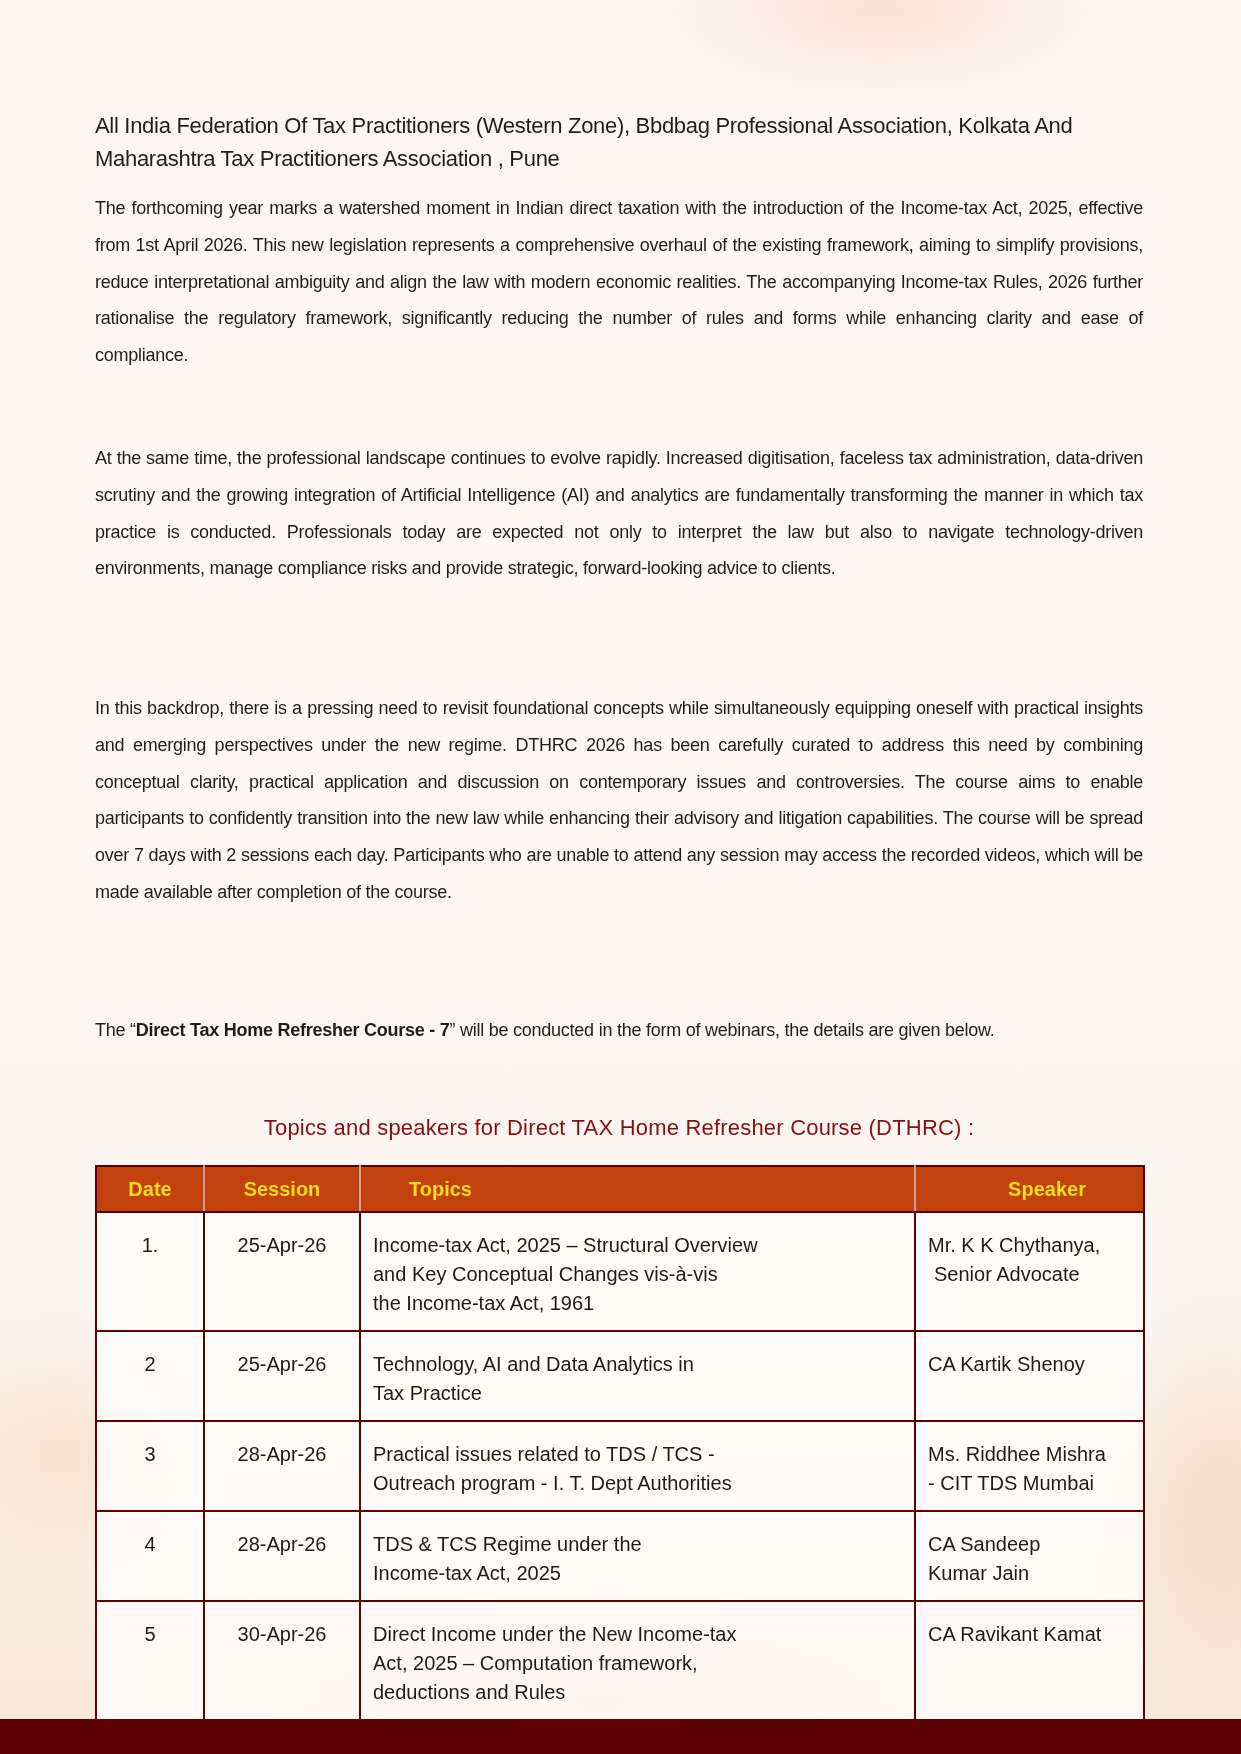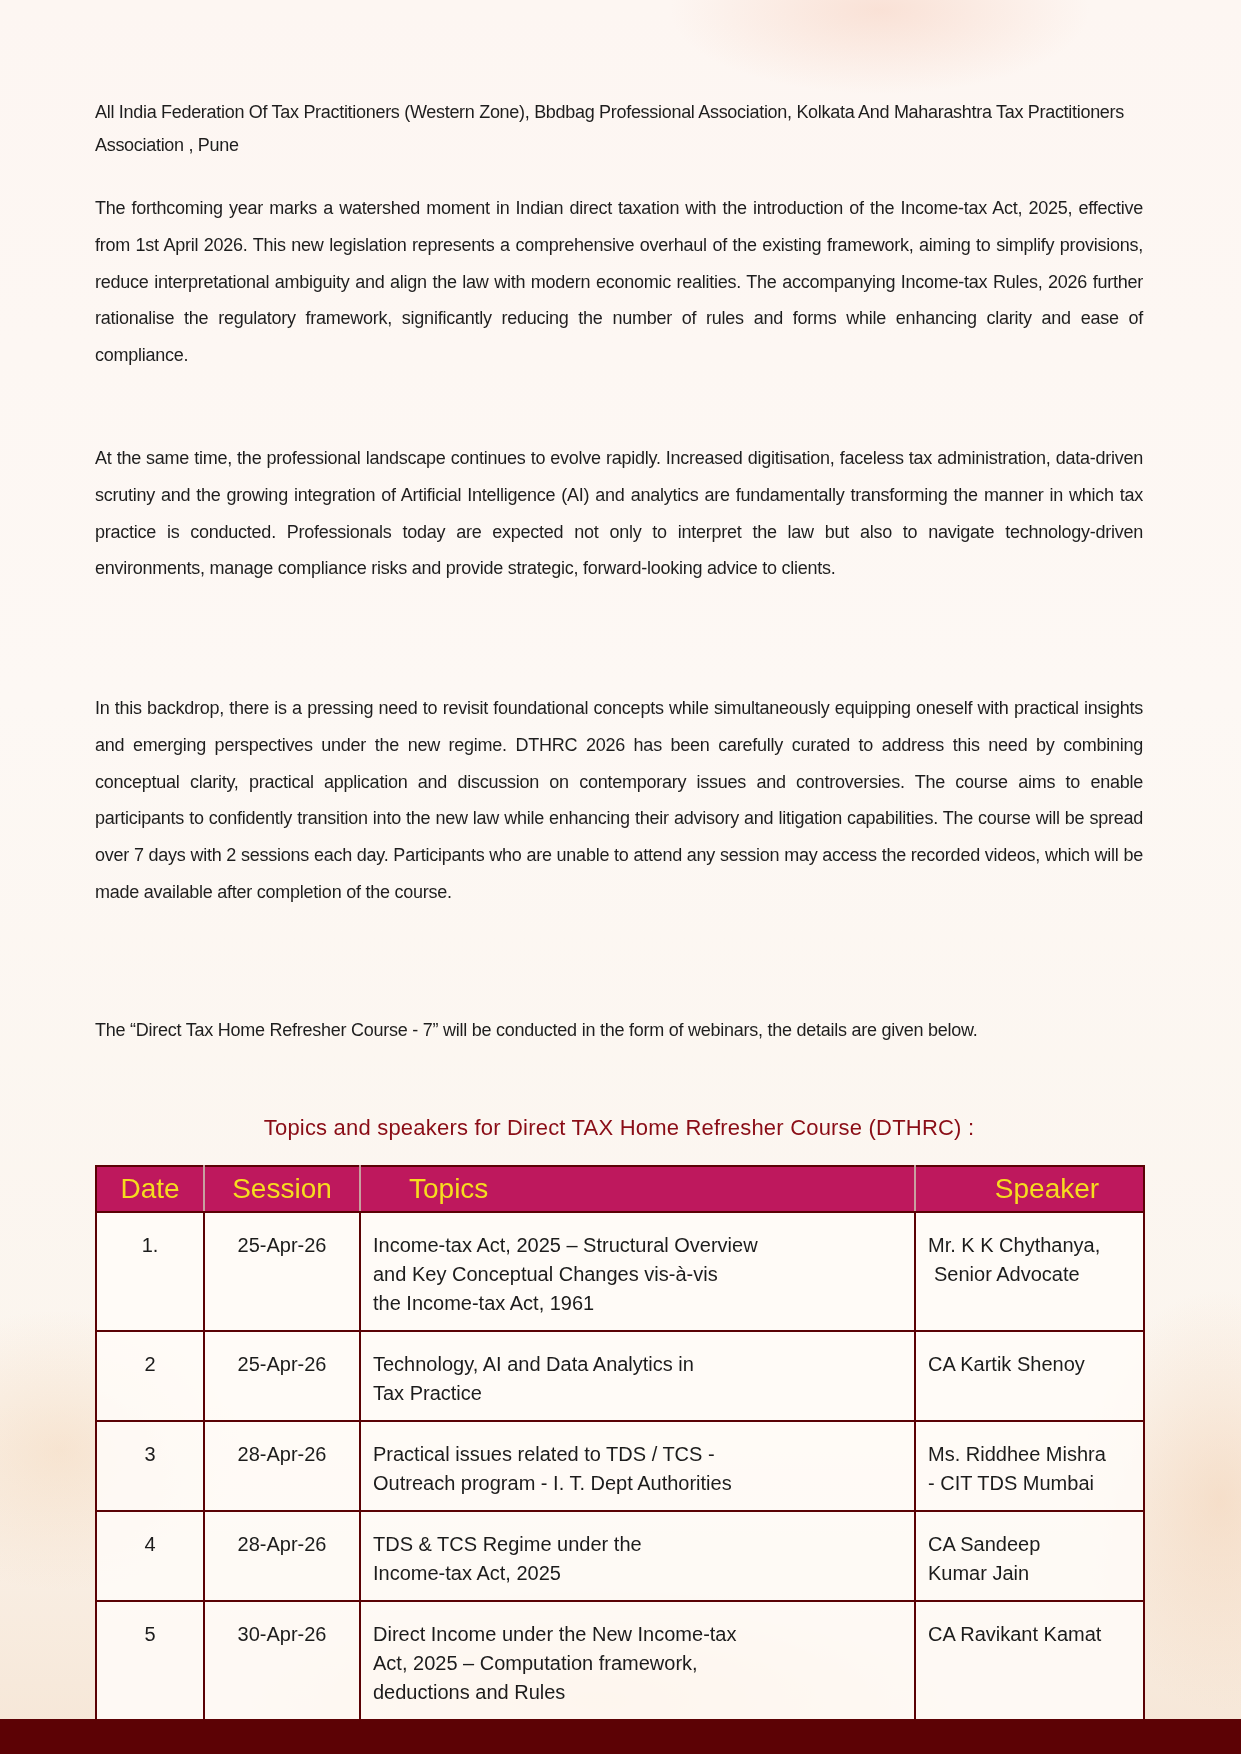--- a/index.html
+++ b/index.html
@@ -12,45 +12,45 @@
       color: #222;
       background:
         radial-gradient(ellipse 300px 120px at 880px 10px, rgba(245,200,180,0.45), transparent 70%),
         radial-gradient(ellipse 260px 200px at 60px 1450px, rgba(240,200,160,0.35), transparent 70%),
         radial-gradient(ellipse 500px 160px at 600px 1700px, rgba(240,195,150,0.55), transparent 70%),
         radial-gradient(ellipse 200px 300px at 1220px 1500px, rgba(240,200,165,0.45), transparent 70%),
         linear-gradient(180deg, #fdf6f2 0%, #fdf8f4 40%, #fbf5ee 80%, #f6e6d6 100%);
     }
     .page { position: absolute; left: 95px; top: 0; width: 1048px; }
     .orgs {
-      position: absolute; top: 96px; left: 0; width: 1048px;
+      position: absolute; top: 109px; left: 0; width: 1048px;
       font-family: "Liberation Sans Narrow", "Liberation Sans", sans-serif;
-      font-size: 18px; line-height: 33px; color: #1e1e1e;
+      font-size: 22px; line-height: 33px; color: #1e1e1e;
       letter-spacing: -0.3px;
     }
     .para {
       position: absolute; left: 0; width: 1048px;
       font-size: 18px; line-height: 36.8px; color: #1e1e1e;
       text-align: justify; letter-spacing: -0.25px;
       margin: 0;
     }
-    .para b { font-weight: normal; margin-top: 28px; }
+    .para b { font-weight: bold; margin-top: 28px; }
     .section-title {
       position: absolute; top: 1115px; left: 0; width: 1048px;
       text-align: center; font-size: 22px; color: #8a0d16;
       letter-spacing: 0.2px;
     }
     table.schedule {
       position: absolute; top: 1165px; left: 0;
       width: 1048px; border-collapse: collapse;
       font-size: 20px; table-layout: fixed;
     }
     table.schedule th {
-      background: #be185d; color: #f6dd1e; font-weight: normal;
-      height: 42px; font-size: 28px; border: 2px solid #5a0205;
+      background: #c2410c; color: #f6dd1e; font-weight: bold;
+      height: 42px; font-size: 20px; border: 2px solid #5a0205;
       border-right-color: #c8a0a0;
     }
     table.schedule th:last-child { border-right-color: #5a0205; padding-left: 36px; }
     table.schedule td {
       border: 2px solid #5a0205; vertical-align: top;
       padding: 18px 12px 12px 12px; line-height: 29px;
       background: rgba(255,252,248,0.85); color: #1c1c1c;
     }
     td.num { text-align: center; }
     td.session { text-align: center; }

